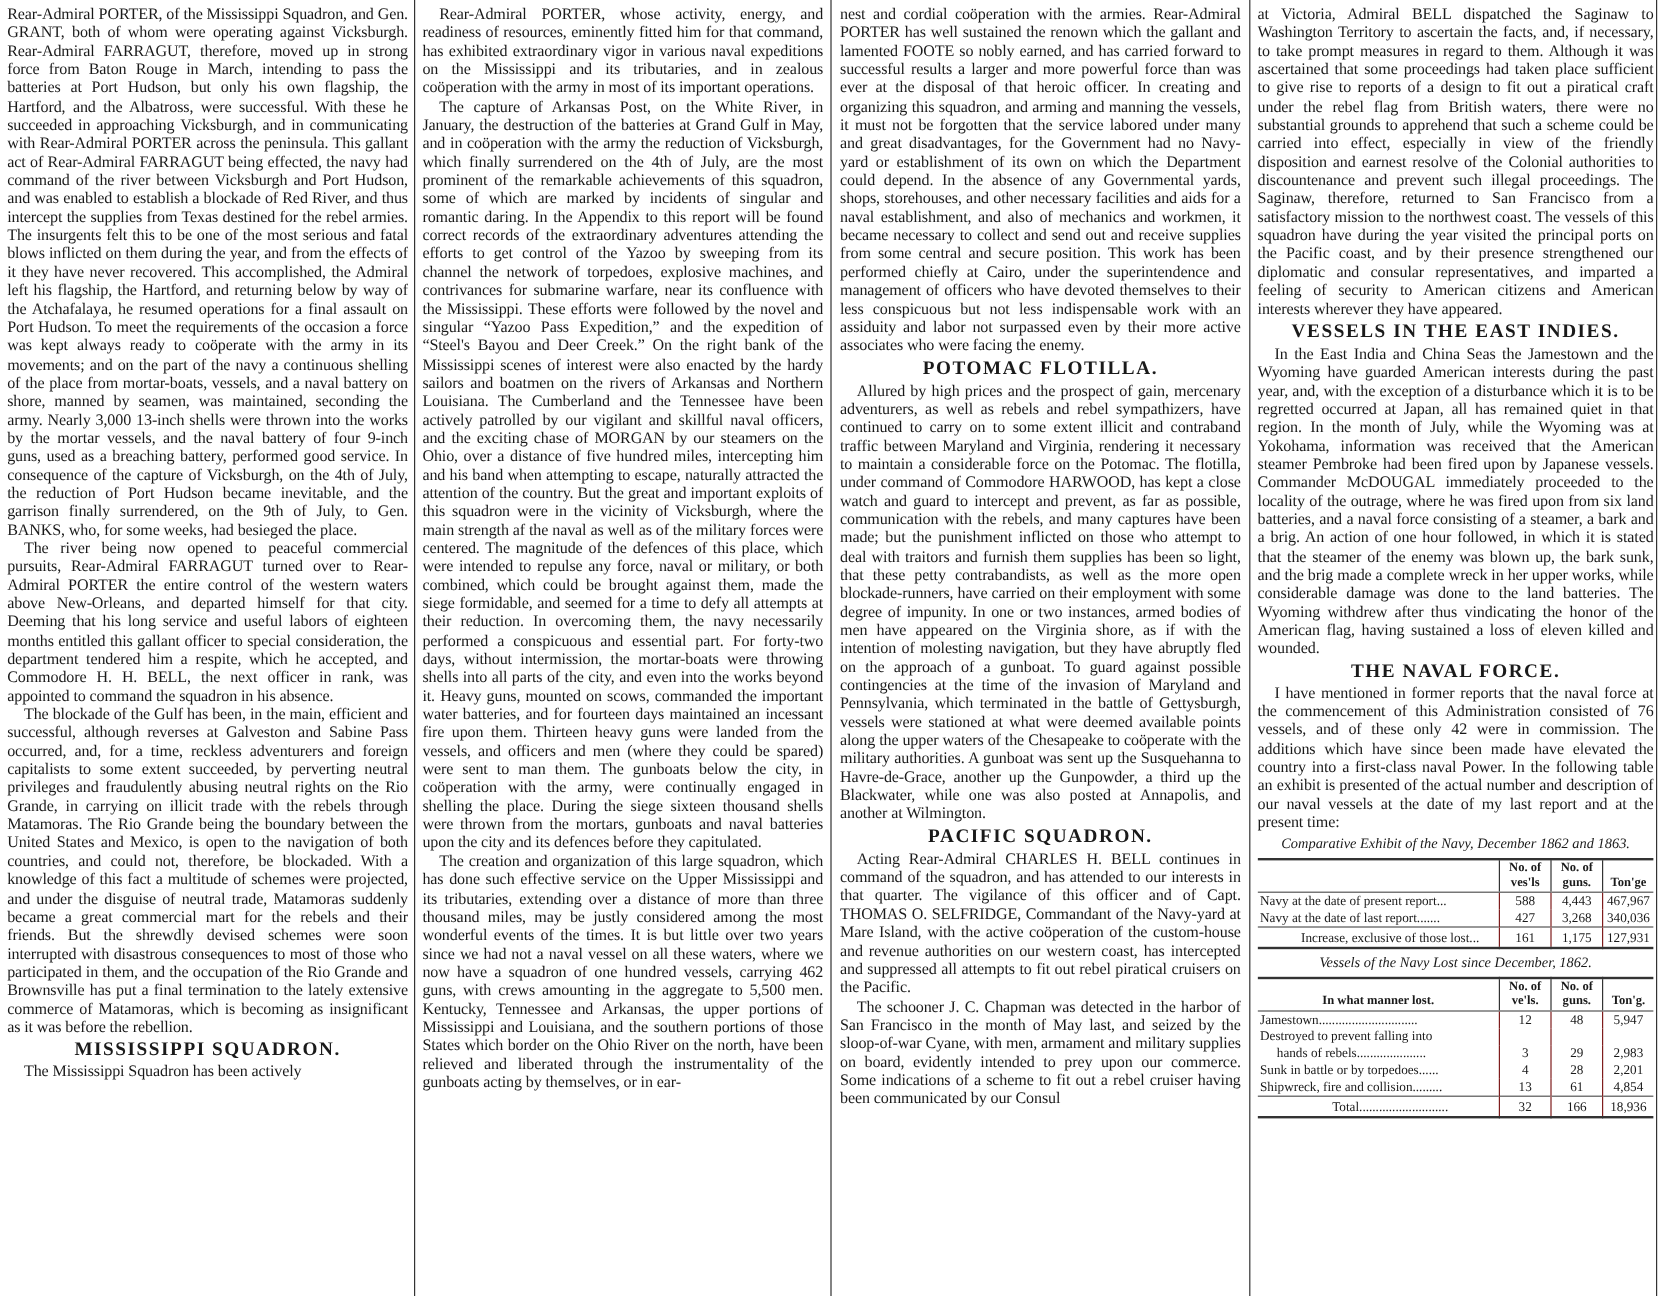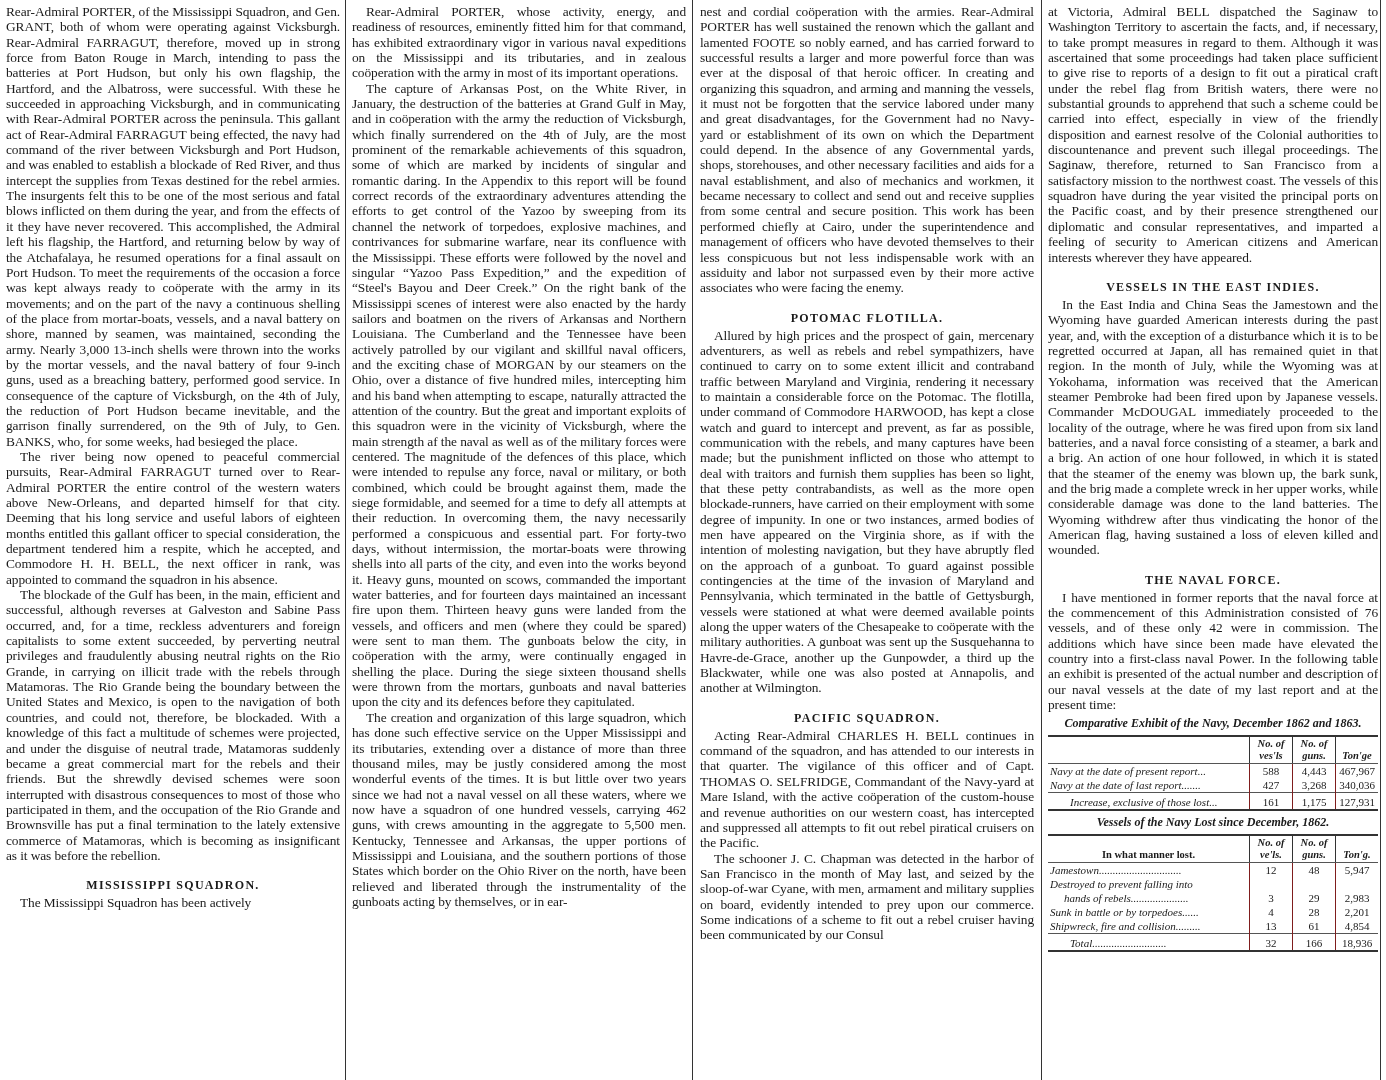--- a/index.html
+++ b/index.html
@@ -9,32 +9,32 @@
   .col { position:absolute; top:4px; bottom:0; overflow:hidden; }
   .col1 { left:6px; width:334px; }
   .col2 { left:352px; width:334px; }
   .col3 { left:700px; width:334px; }
   .col4 { left:1048px; width:330px; }
   .rule { position:absolute; top:0; bottom:0; width:1px; background:#333; }
   .r1 { left:345px; } .r2 { left:692px; } .r3 { left:1041px; } .r4 { left:1380px; }
   p { margin:0; font-size:13.4px; line-height:15.35px; text-align:justify;
       text-indent:0; hyphens:manual; letter-spacing:-0.1px; }
   p.ind { text-indent:14px; }
-  h3 { margin:16px 0 4px 0; font-size:12px; font-weight:bold; letter-spacing:1.3px;
+  h3 { margin:6px 0 4px 0; font-size:16px; font-weight:bold; letter-spacing:1.3px;
        text-align:center; line-height:12px; }
-  .tbl-title { font-style:italic; font-weight:bold; font-size:12px; line-height:15px; text-align:center; margin:4px 0 0 0; }
+  .tbl-title { font-style:italic; font-weight:normal; font-size:12px; line-height:15px; text-align:center; margin:4px 0 0 0; }
   table { border-collapse:collapse; width:100%; font-size:11px; line-height:12px; margin-top:4px; }
   table.navy { border-top:2px solid #333; border-bottom:2px solid #333; }
   td, th { padding:1px 2px; vertical-align:bottom; }
   th { font-weight:bold; font-size:10.5px; text-align:center; border-bottom:1px solid #555; }
   td.num { text-align:center; border-left:1px solid #7f1d1d; width:38px; }
-  th.numh { border-left:1px solid #333;font-style:italic; }
-  td.lbl { text-align:left; white-space:nowrap; overflow:hidden;font-style:italic; }
+  th.numh { border-left:1px solid #333; }
+  td.lbl { text-align:left; white-space:nowrap; overflow:hidden; }
   tr.total td { padding-top:3px; border-top:1px solid #555; }
-  tr.total td.lbl, tr.inc td.lbl { padding-left:22px; }
+  tr.total td.lbl, tr.inc td.lbl { padding-left:22px;text-align:center; }
 </style>
 </head>
 <body>
 
 <div class="page">
   <div class="rule r1"></div>
   <div class="rule r2"></div>
   <div class="rule r3"></div>
   <div class="rule r4"></div>
 

